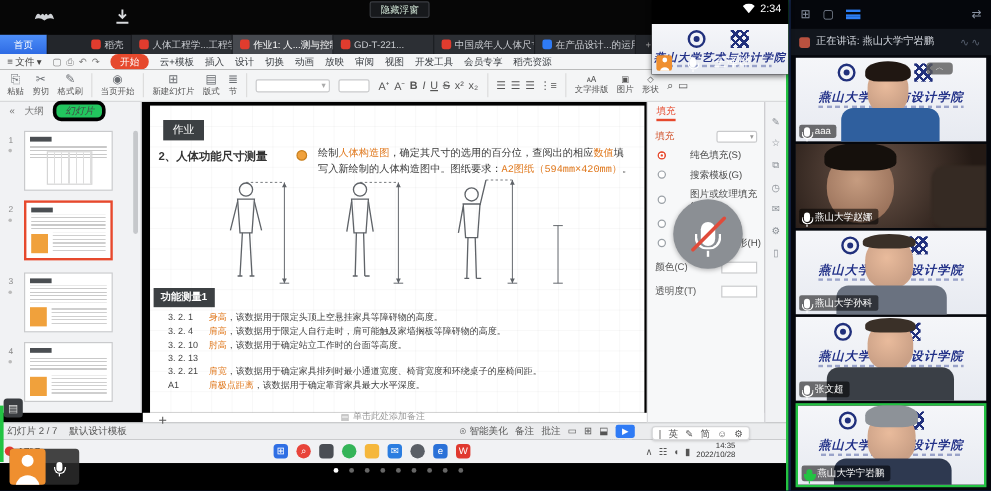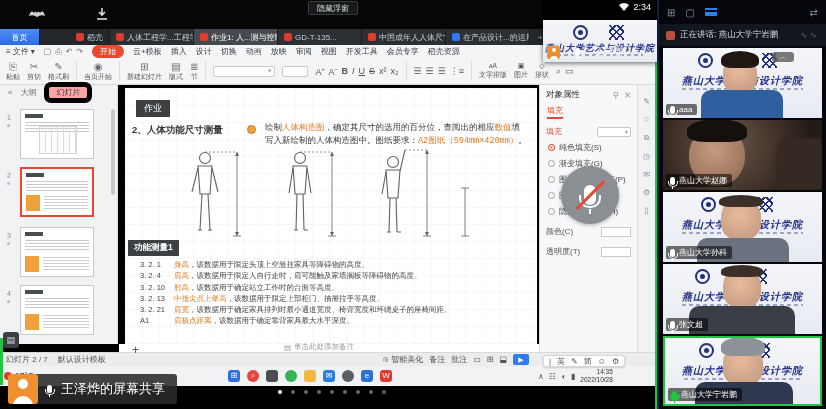--- a/index.html
+++ b/index.html
@@ -41,21 +41,21 @@
   .tsep{width:1px;height:20px;background:#ddd;flex:none;}
   .fontbox{width:62px;height:11px;background:#fff;border:1px solid #c9cacc;border-radius:2px;color:#aaa;font-size:7px;display:flex;align-items:center;justify-content:space-between;padding:0 3px;}
   .sizebox{width:26px;height:11px;background:#fff;border:1px solid #c9cacc;border-radius:2px;}
   .fmt{display:flex;gap:4px;font-size:9px;color:#555;align-items:center;}
   .fmt .b{font-weight:bold;} .fmt .i{font-style:italic;} .fmt .u{text-decoration:underline;} .fmt .s{text-decoration:line-through;}
   .dropgrp{display:flex;flex-direction:column;align-items:center;font-size:7px;color:#555;}
 
   
   .panel{position:absolute;left:0;top:85px;width:118px;height:259px;background:#f1f2f4;border-right:1px solid #dcdddf;}
   .paneltabs{height:15px;display:flex;align-items:center;gap:8px;font-size:8px;color:#777;padding:0 8px;}
-  .paneltabs .chip{background:#fca5a5;border:5px solid #000000;border-radius:7px;padding:0 7px;color:#444;}
+  .paneltabs .chip{background:#22c55e;border:3px solid #000000;border-radius:7px;padding:0 7px;color:#444;font-style:italic;}
   .thumb{position:absolute;left:20px;width:74px;height:50px;background:#fff;border:1px solid #c9cacc;}
   .thumb.sel{border:2px solid #e6492d;}
   .tnum{position:absolute;left:7px;font-size:7px;color:#888;text-align:center;line-height:1.4;}
   .tnum i{display:block;width:3px;height:3px;border-radius:50%;background:#bbb;margin:1px auto 0;font-style:normal;}
   .thumb .bar{position:absolute;left:4px;top:4px;width:18px;height:4px;background:#4a4e52;}
   .thumb .ln{position:absolute;left:4px;right:4px;height:14px;top:10px;
              background:repeating-linear-gradient(#0000 0 2px,#c9c9c9 2px 3px);}
   .thumb .sk{position:absolute;left:18px;top:16px;width:38px;height:28px;border:1px solid #d5d5d5;
              background:repeating-linear-gradient(90deg,#0000 0 5px,#ddd 5px 6px);}
   .thumb .og{position:absolute;left:4px;bottom:4px;width:14px;height:16px;background:#f0a13c;}
@@ -88,21 +88,21 @@
   .apps-more{position:absolute;right:10px;top:-8px;color:#aaa;}
 
   
   .taskpane{position:absolute;left:539px;top:85px;width:98px;height:267px;background:#f7f8f9;border-left:1px solid #dcdddf;font-size:8px;color:#444;}
   .tp-head{display:flex;align-items:center;justify-content:space-between;padding:4px 6px 2px;font-size:8.5px;color:#333;}
   .tp-head .hic{color:#999;display:flex;gap:5px;}
   .tp-tab{margin:2px 0 0 7px;color:#e6492d;display:inline-block;border-bottom:2px solid #e6492d;padding-bottom:1px;}
   .tp-row{display:flex;align-items:center;justify-content:space-between;margin:7px 6px 0;}
   .tp-row .lab{color:#d2552f;}
   .tp-sel{width:34px;height:10px;background:#fff;border:1px solid #c9cacc;border-radius:2px;color:#999;font-size:6px;text-align:right;padding-right:2px;}
-  .tp-radio{display:flex;align-items:center;gap:4px;margin:5px 0 0 8px;color:#4a4a4a;}
+  .tp-radio{display:flex;align-items:center;gap:20px;margin:5px 0 0 8px;color:#4a4a4a;}
   .rdot{width:7px;height:7px;border-radius:50%;border:1px solid #9aa0a6;background:#fff;flex:none;}
   .rdot.on{border-color:#e6492d;box-shadow:inset 0 0 0 1.5px #fff;background:#e6492d;}
   .tp-row2{display:flex;align-items:center;justify-content:space-between;margin:9px 6px 0;color:#555;}
   .swatch{width:30px;height:10px;background:#fff;border:1px solid #c9cacc;}
 
   
   .micfloat{position:absolute;left:561px;top:166px;width:58px;height:58px;border-radius:50%;background:#8b8f94;z-index:40;
             display:flex;align-items:center;justify-content:center;box-shadow:0 1px 4px rgba(0,0,0,.3);}
   .micfloat .slash{position:absolute;width:3px;height:40px;background:#e04b3a;transform:rotate(45deg);border-radius:2px;}
 
@@ -225,21 +225,21 @@
       <div class="tab doc">
           <span class="ticon red"></span>
           <span>人体工程学...工程学基础</span>
         </div>
       <div class="tab doc active">
           <span class="ticon red"></span>
           <span>作业1: 人...测与控制</span>
         </div>
       <div class="tab doc">
           <span class="ticon red"></span>
-          <span>GD-T-135...</span>
+          <span>GD-T-221...</span>
         </div>
       <div class="tab doc">
           <span class="ticon red"></span>
           <span>中国成年人人体尺寸.pdf</span>
         </div>
       <div class="tab doc">
           <span class="ticon blue"></span>
           <span>在产品设计...的运用</span>
         </div>
       <div class="newtab">
@@ -435,21 +435,20 @@
         <div class="row">
             <span class="no">3. 2. 4</span>
             <span><span class="term">肩高</span><span>，该数据用于限定人自行走时，肩可能触及家墙搁板等障碍物的高度。</span></span>
           </div>
         <div class="row">
             <span class="no">3. 2. 10</span>
             <span><span class="term">肘高</span><span>，该数据用于确定站立工作时的台面等高度。</span></span>
           </div>
         <div class="row">
             <span class="no">3. 2. 13</span>
-            <span><span class="term">中指尖点上举高</span><span>，该数据用于限定上部柜门、抽屉拉手等高度。</span></span>
           </div>
         <div class="row">
             <span class="no">3. 2. 21</span>
             <span><span class="term">肩宽</span><span>，该数据用于确定家具排列时最小通道宽度、椅背宽度和环绕桌子的座椅间距。</span></span>
           </div>
         <div class="row">
             <span class="no">A1</span>
             <span><span class="term">肩极点距离</span><span>，该数据用于确定靠背家具最大水平深度。</span></span>
           </div>
       </div>
@@ -458,39 +457,32 @@
     <div class="notesbar">
       <span class="nb">
           <span>▤</span>
           <span>单击此处添加备注</span>
         </span>
       <span class="apps-label">全部应用</span>
       <span class="apps-more">⋯</span>
     </div>
 
     <div class="taskpane">
-      <div class="tp-head">
-          <span>对象属性</span>
-        <span class="hic">
-            <span>⚲</span>
-            <span>✕</span>
-          </span>
-        </div>
       <span class="tp-tab">填充</span>
       <div class="tp-row">
           <span class="lab">填充</span>
         <span class="tp-sel">▾</span>
         </div>
       <div class="tp-radio">
           <span class="rdot on"></span>
           <span>纯色填充(S)</span>
         </div>
       <div class="tp-radio">
           <span class="rdot"></span>
-          <span>渐变填充(G)</span>
+          <span>搜索模板(G)</span>
         </div>
       <div class="tp-radio">
           <span class="rdot"></span>
           <span>图片或纹理填充(P)</span>
         </div>
       <div class="tp-radio">
           <span class="rdot"></span>
           <span>图案填充(A)</span>
         </div>
       <div class="tp-radio">
@@ -581,21 +573,20 @@
           <i></i>
           <i></i>
           <i></i>
         </span>
     </div>
     <div class="greenbar"></div>
 
     <div class="sharelabel">
       <span class="av-orange"></span>
       <span class="mic"></span>
-      <span>王泽烨的屏幕共享</span>
     </div>
   </div>
 
   <div class="floatp">
     <span class="fp-time">
       <svg width="10" height="8" viewBox="0 0 10 8">
           <path d="M5 8 L0 2 Q5 -2 10 2 Z" fill="#fff"></path>
         </svg>
       <span>2:34</span>
     </span>

